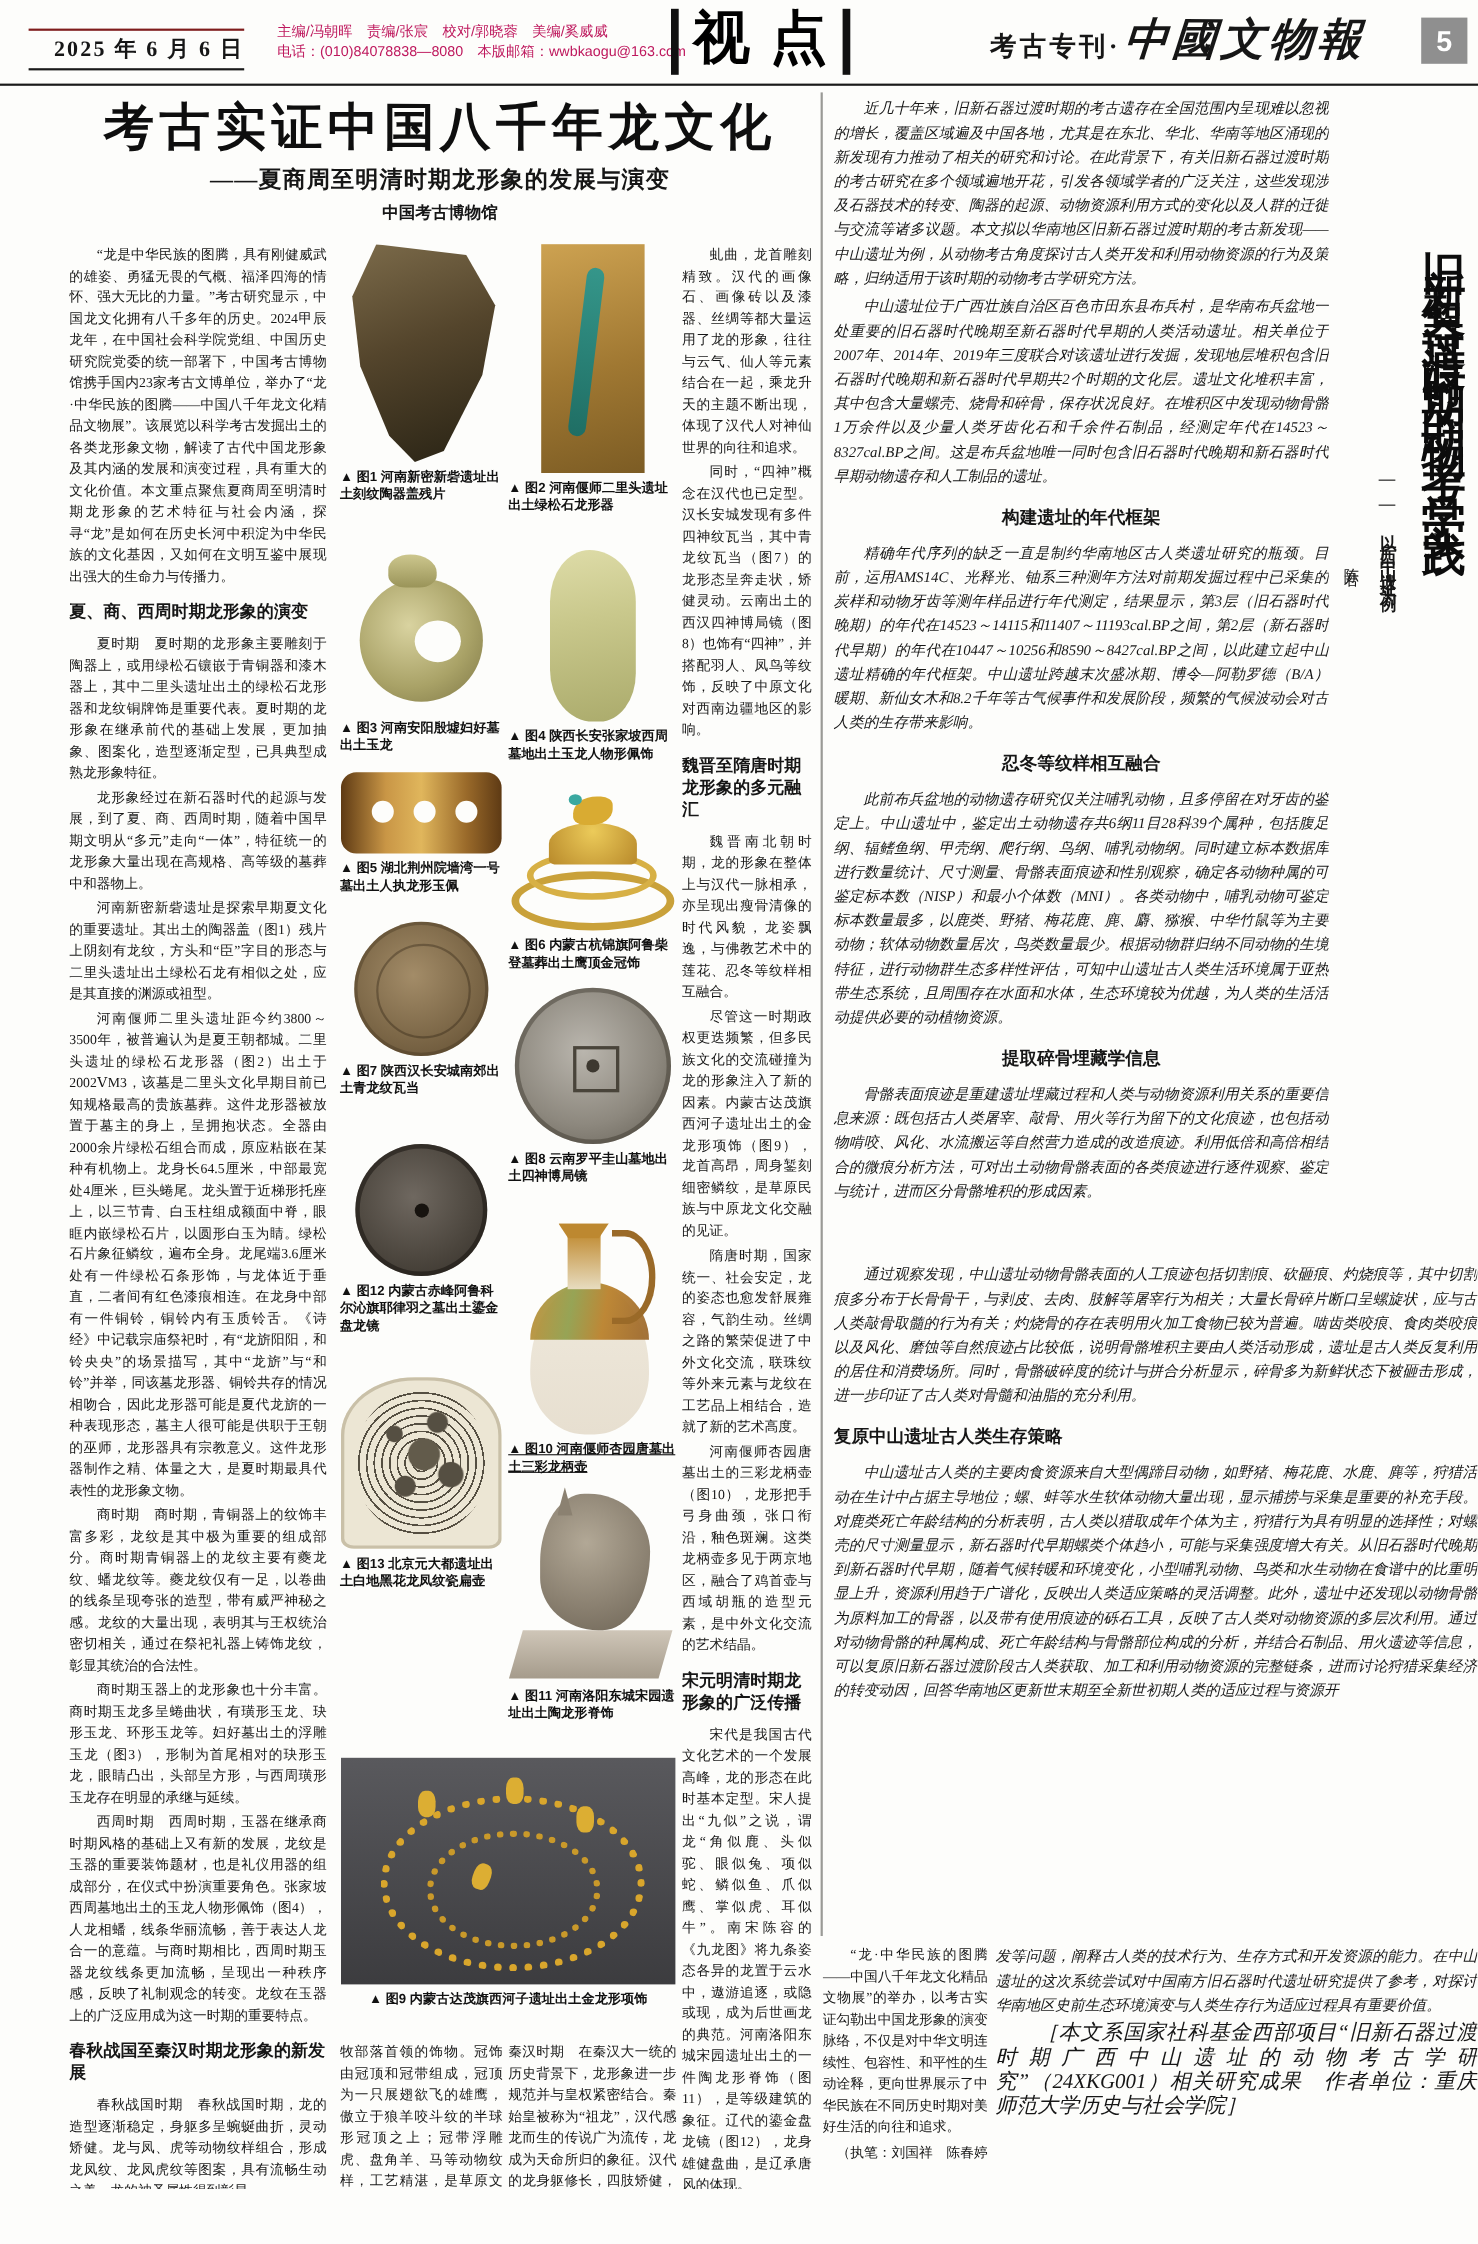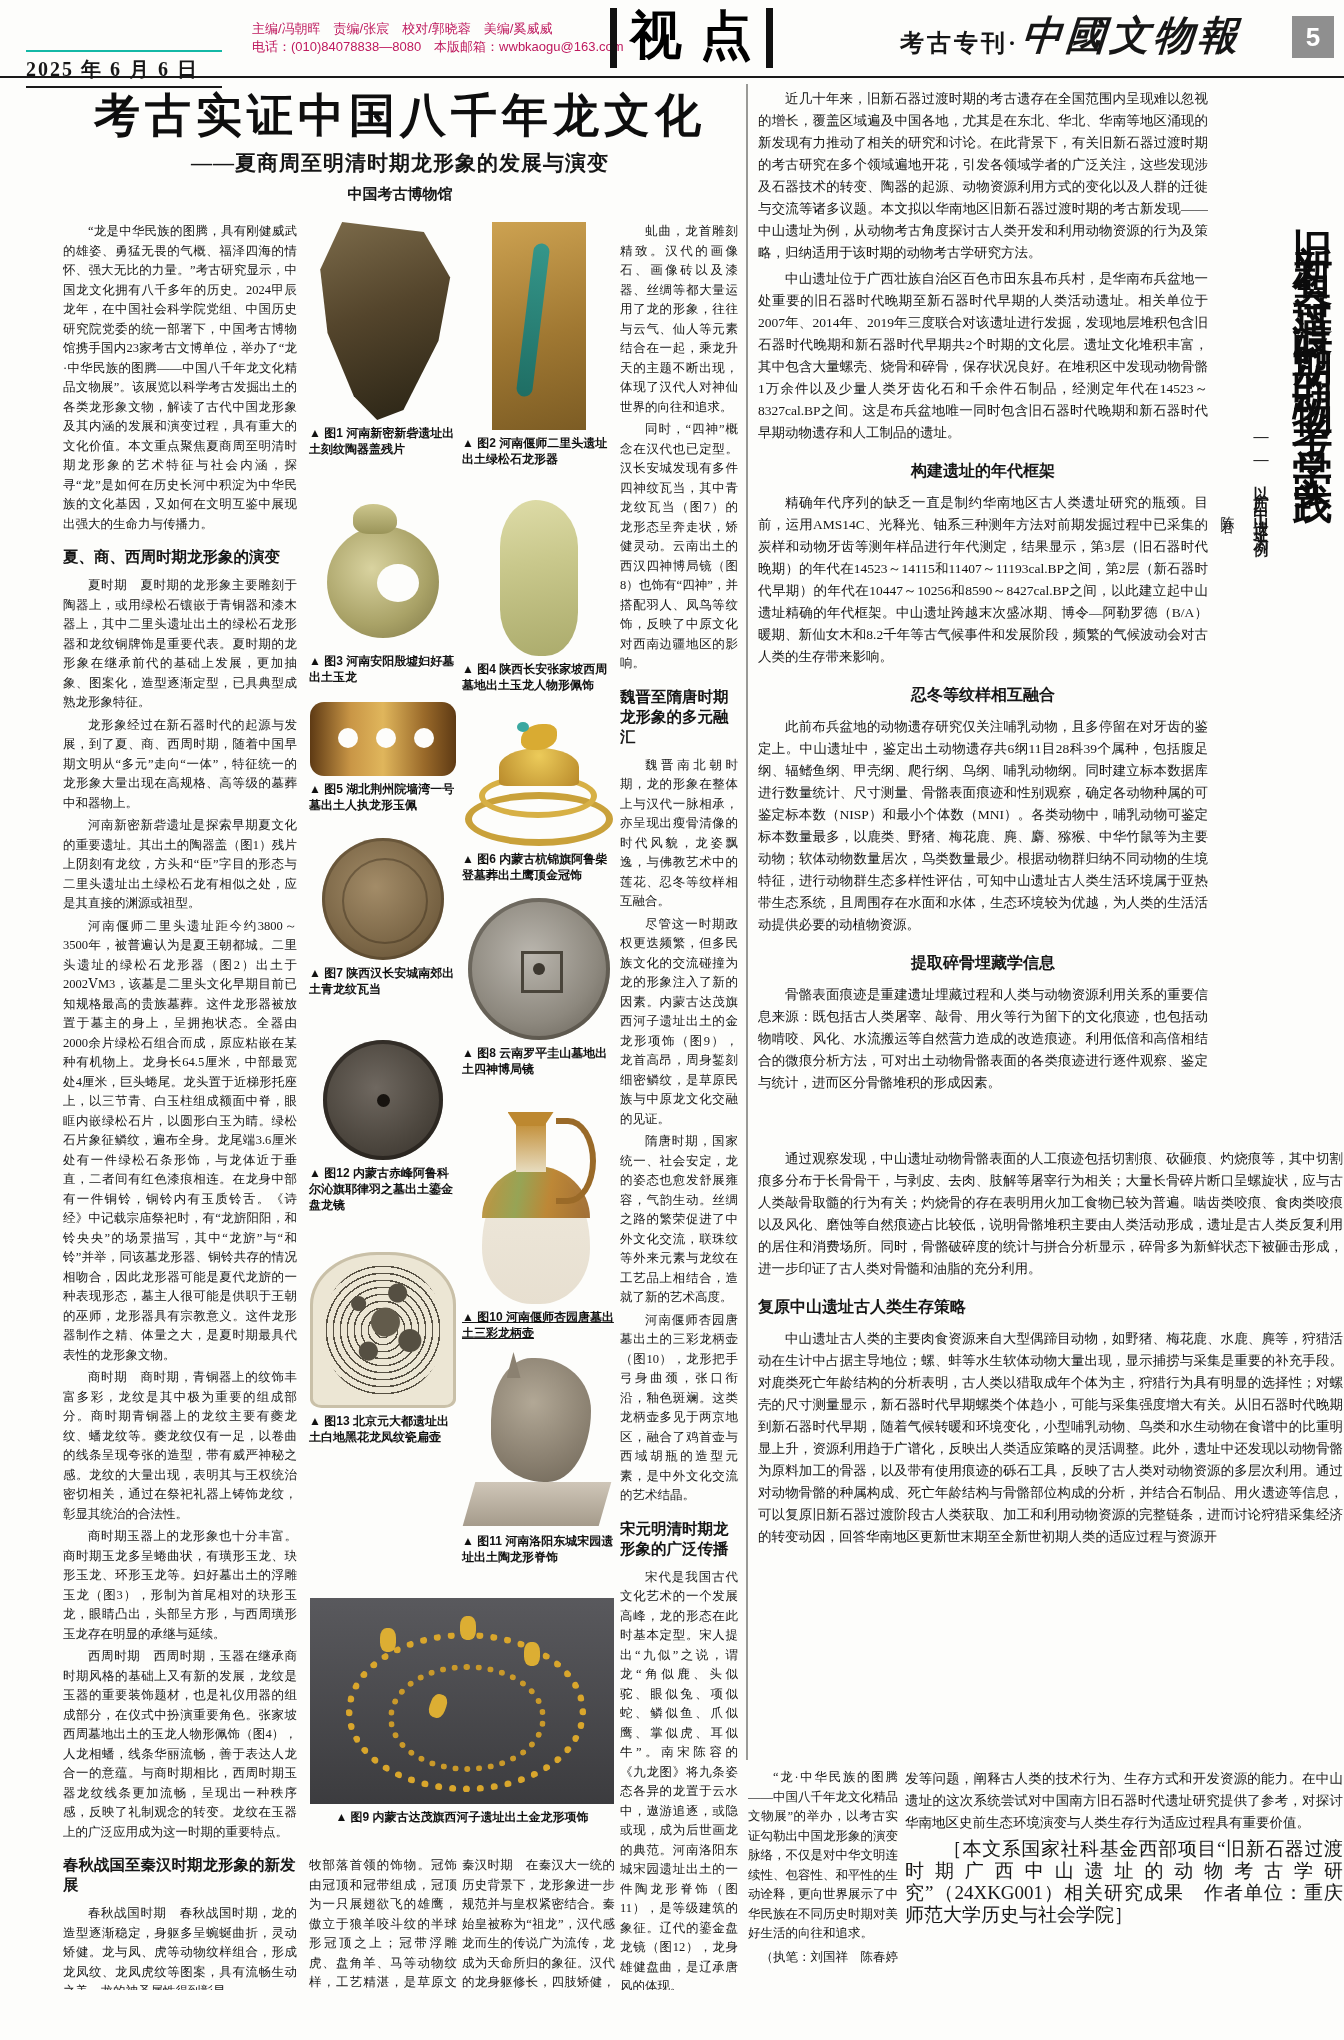--- a/index.html
+++ b/index.html
@@ -2,22 +2,22 @@
 <html><head>
 <meta charset="utf-8">
 <style>
   html,body{margin:0;padding:0;background:#d8d8d4;}
   .page{position:relative;width:1344px;height:2040px;background:#fdfdfb;margin:0 auto;overflow:hidden;
         font-family:"Liberation Serif","DejaVu Serif",serif;color:#161616;}
   .abs{position:absolute;}
 
   
   .hdr{position:absolute;left:0;top:0;width:1344px;height:76px;border-bottom:2px solid #1a1a1a;background:#fdfdfb;}
-  .date{position:absolute;left:26px;top:26px;width:196px;text-align:left;font:700 20px/34px "Liberation Serif",serif;
-        border-top:2px solid #14b8a6;border-bottom:2px solid #1a1a1a;letter-spacing:2px;margin-top:24px;}
+  .date{position:absolute;left:26px;top:26px;width:196px;text-align:right;font:700 20px/34px "Liberation Serif",serif;
+        border-top:2px solid #7f1d1d;border-bottom:2px solid #1a1a1a;letter-spacing:2px;}
   .staff{position:absolute;left:252px;top:20px;width:380px;font:13px/18px "Liberation Sans",sans-serif;color:#be185d;}
   .vbar{position:absolute;top:8px;width:7px;height:60px;background:#111;}
   .sect{position:absolute;left:630px;top:6px;font:900 52px/60px "Liberation Serif",serif;letter-spacing:18px;color:#000000;}
   .edition{position:absolute;left:900px;top:26px;font:700 24px/34px "Liberation Serif",serif;letter-spacing:3px;}
   .masthead{position:absolute;left:1022px;top:12px;font:italic 800 40px/48px "Liberation Serif",serif;letter-spacing:4px;transform:skewX(-4deg);}
   .pagenum{position:absolute;left:1292px;top:16px;width:42px;height:42px;background:#8f8f8f;color:#fff;
            font:700 26px/42px "Liberation Sans",sans-serif;text-align:center;}
 
   
   .m-title{position:absolute;left:60px;top:90px;width:680px;text-align:center;
@@ -104,21 +104,21 @@
              radial-gradient(circle at 52% 44%,#4a4233 0 14px,transparent 15px),
              repeating-radial-gradient(circle at 50% 50%,#3b3428 0 1.5px,transparent 1.5px 7px);opacity:.85;}
   .a9{width:304px;height:206px;background:linear-gradient(#59595d,#3c3c3f);}
   .a9 .loop1{position:absolute;left:36px;top:34px;width:226px;height:146px;border:7px dotted #d9a62c;border-radius:50%;}
   .a9 .loop2{position:absolute;left:78px;top:66px;width:146px;height:96px;border:6px dotted #c9992a;border-radius:50%;}
   .a9 .pend{position:absolute;width:16px;height:24px;border-radius:40%;background:#dcae33;}
   .a9 .p1{left:70px;top:30px;} .a9 .p2{left:150px;top:18px;} .a9 .p3{left:214px;top:44px;} .a9 .p4{left:120px;top:96px;transform:rotate(20deg);}
 
   
   .rcol{overflow:hidden;text-align:justify;font-size:13.5px;line-height:22px;}
-  .rcol p{margin:0 0 4px;text-indent:2em;}
+  .rcol p{margin:0 0 4px;text-indent:2em;font-style:italic;}
   .rcol .h3{font:700 16px/22px "Liberation Sans",sans-serif;text-align:center;text-indent:0;margin:16px 0 10px;}
   .rcol .h3.left{text-align:left;}
   .note{font-size:19px;line-height:22px;}
   .vline{position:absolute;background:#9a9a96;width:2px;}
   .vtitle{writing-mode:vertical-rl;text-orientation:upright;
           font:900 40px/56px "Liberation Serif",serif;letter-spacing:17px;color:#0c0c0c;}
   .vsub{writing-mode:vertical-rl;text-orientation:upright;
         font:700 15px/26px "Liberation Serif",serif;letter-spacing:7px;color:#161616;}
   .vauthor{writing-mode:vertical-rl;text-orientation:upright;
         font:14px/22px "Liberation Serif",serif;letter-spacing:4px;color:#161616;}

